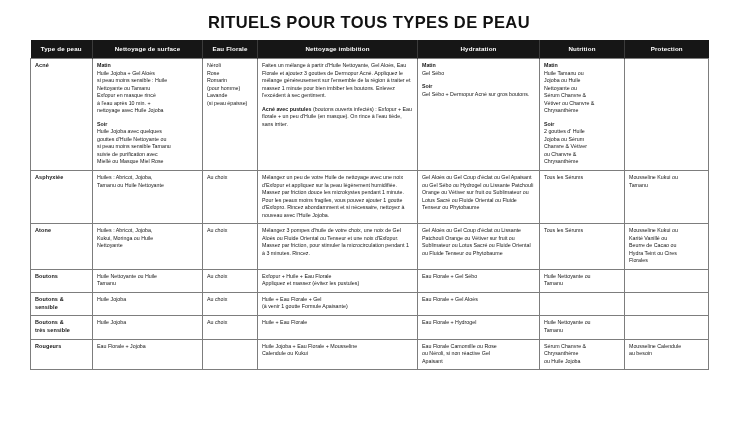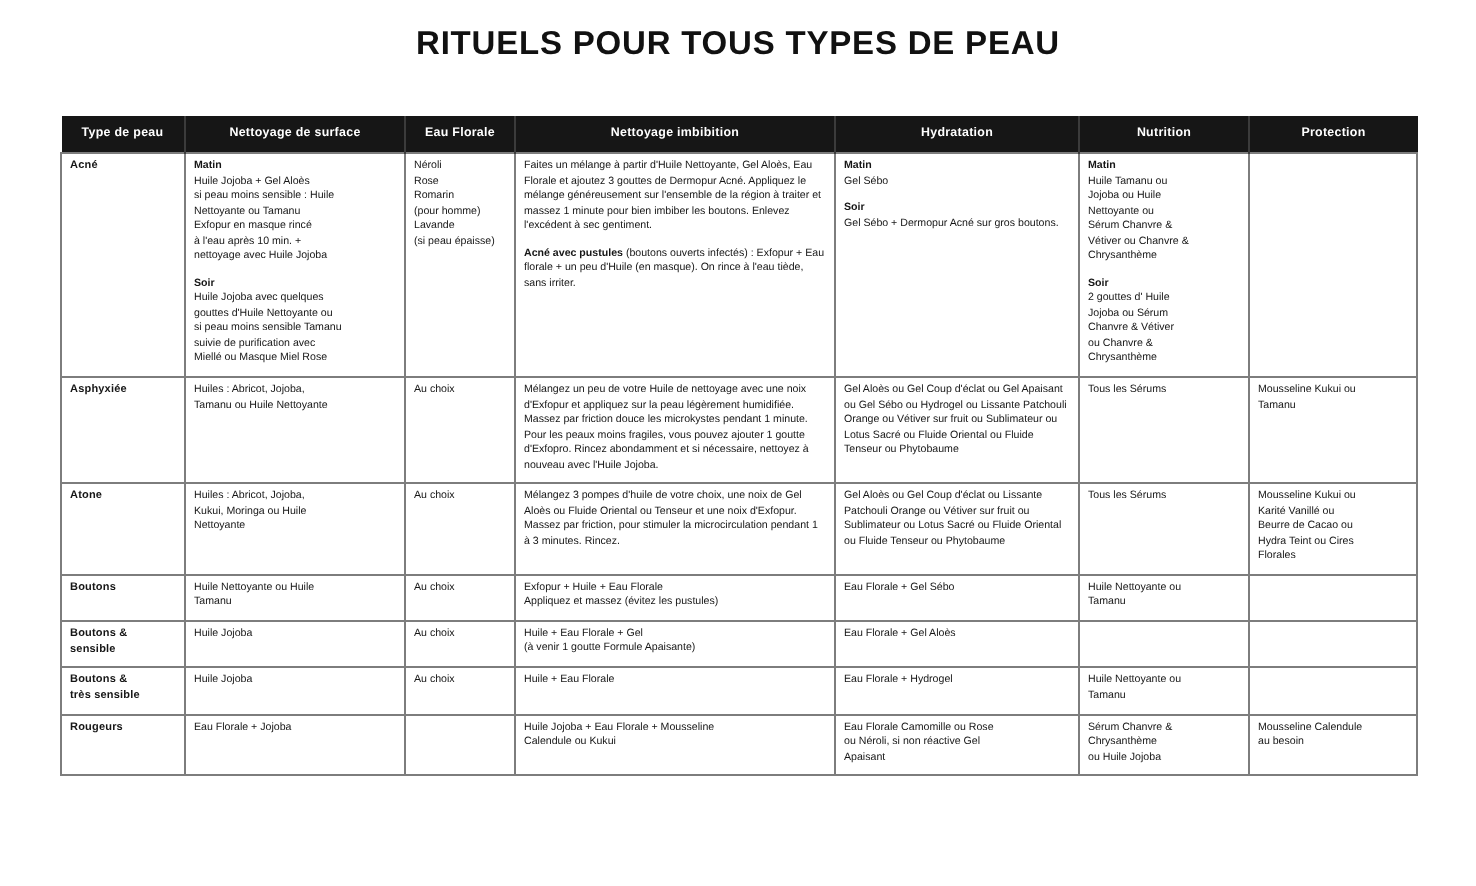--- a/index.html
+++ b/index.html
@@ -22,21 +22,21 @@
     box-sizing: border-box;
     padding: 0 30px;
   }
   .doc-title {
     text-align: center;
     font-size: 16.5px;
     font-weight: bold;
     letter-spacing: 0.4px;
     color: #111111;
     padding-top: 14px;
-    padding-bottom: 27px;
+    padding-bottom: 9px;
     line-height: 1;
   }
   table.ritual-table {
     width: 678px;
     border-collapse: collapse;
     table-layout: fixed;
     font-size: 5.3px;
     line-height: 1.42;
   }
   thead th {

